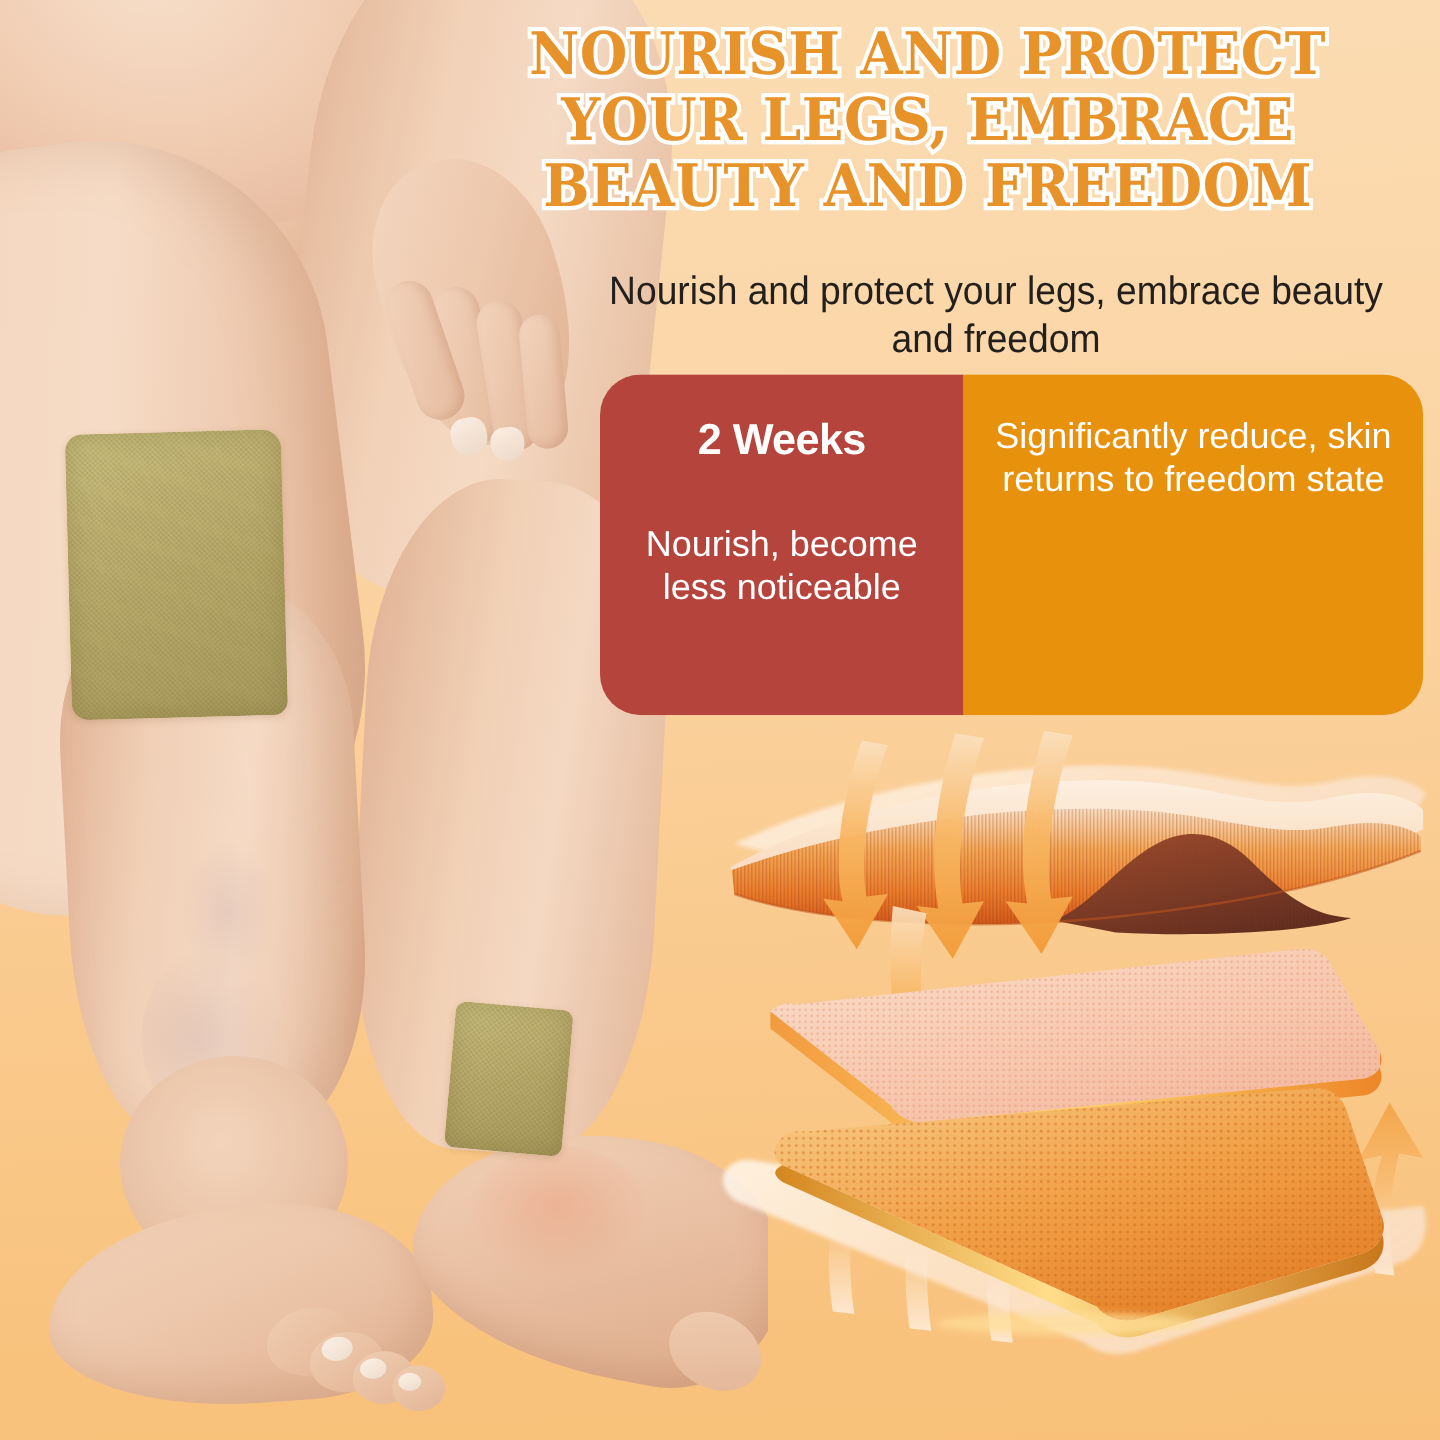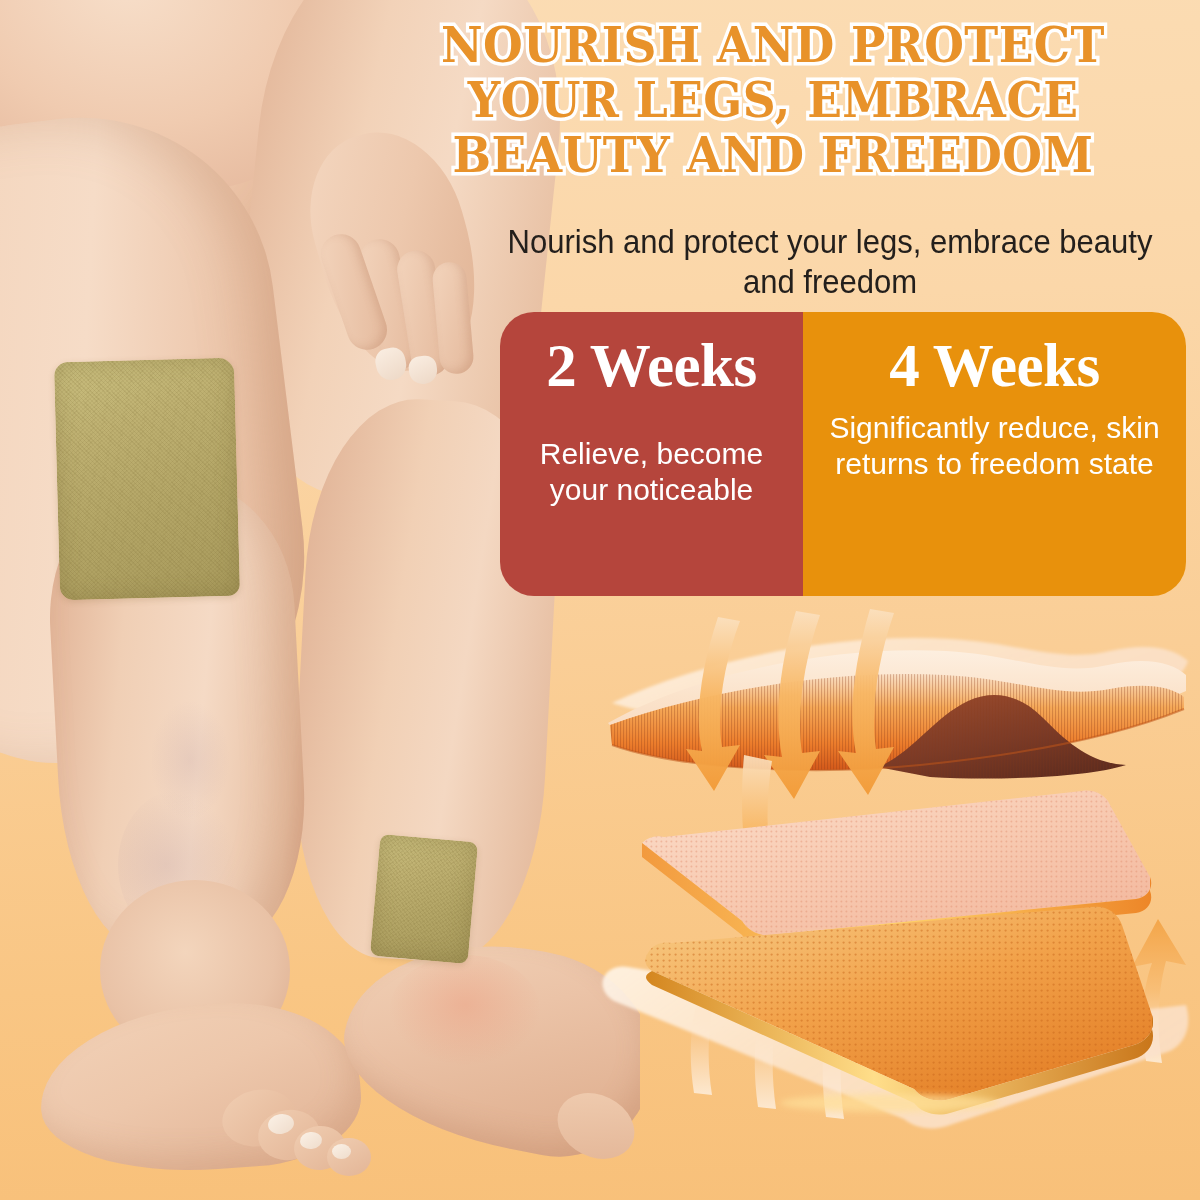--- a/index.html
+++ b/index.html
@@ -152,23 +152,22 @@
   
   .weeks-card {
     position:absolute; left:500px; top:312px; width:686px; height:284px;
     border-radius:34px; overflow:hidden; display:flex;
   }
   .week-col { height:100%; padding:18px 14px 0; text-align:center;
               display:flex; flex-direction:column; }
   .col-left  { width:303px; }
   .col-right { width:383px; }
   .week-title {
-    color:#FFFFFF; font-weight:700; font-size:61px; line-height:56px;
+    color:#FFFFFF; font-weight:700; font-size:36px; line-height:56px;
     letter-spacing:-.5px;
-    font-family:Liberation Serif, serif;
   }
   .week-desc {
     color:#FFFFFF; font-weight:400; font-size:30px; line-height:36px;
   }
   .col-left  .week-title { margin-top:8px; }
   .col-left  .week-desc  { margin-top:42px; }
   .col-right .week-title { margin-top:8px; }
   .col-right .week-desc  { margin-top:16px; }
 
   
@@ -216,24 +215,23 @@
     <div class="patch" id="patch-ankle"></div>
   </div>
 
   <div class="headline">NOURISH AND PROTECT YOUR LEGS, EMBRACE BEAUTY AND FREEDOM</div>
 
   <div class="subtitle">Nourish and protect your legs, embrace beauty and freedom</div>
 
   <div class="weeks-card">
     <div class="week-col col-left" style="background:#B5453C;">
       <div class="week-title">2 Weeks</div>
-      <div class="week-desc">Relieve, become your noticeable</div>
+      <div class="week-desc">Nourish, become less noticeable</div>
     </div>
     <div class="week-col col-right" style="background:#E8910C;">
-      <div class="week-title">4 Weeks</div>
       <div class="week-desc">Significantly reduce, skin returns to freedom state</div>
     </div>
   </div>
 
   <div class="layers">
     <svg viewBox="0 0 610 560" xmlns="http://www.w3.org/2000/svg">
       <defs>
         <linearGradient id="gSkinTop" x1="0" y1="0" x2="0" y2="1">
           <stop offset="0" stop-color="#FDEFE0"></stop>
           <stop offset="0.42" stop-color="#FBE3CB"></stop>

